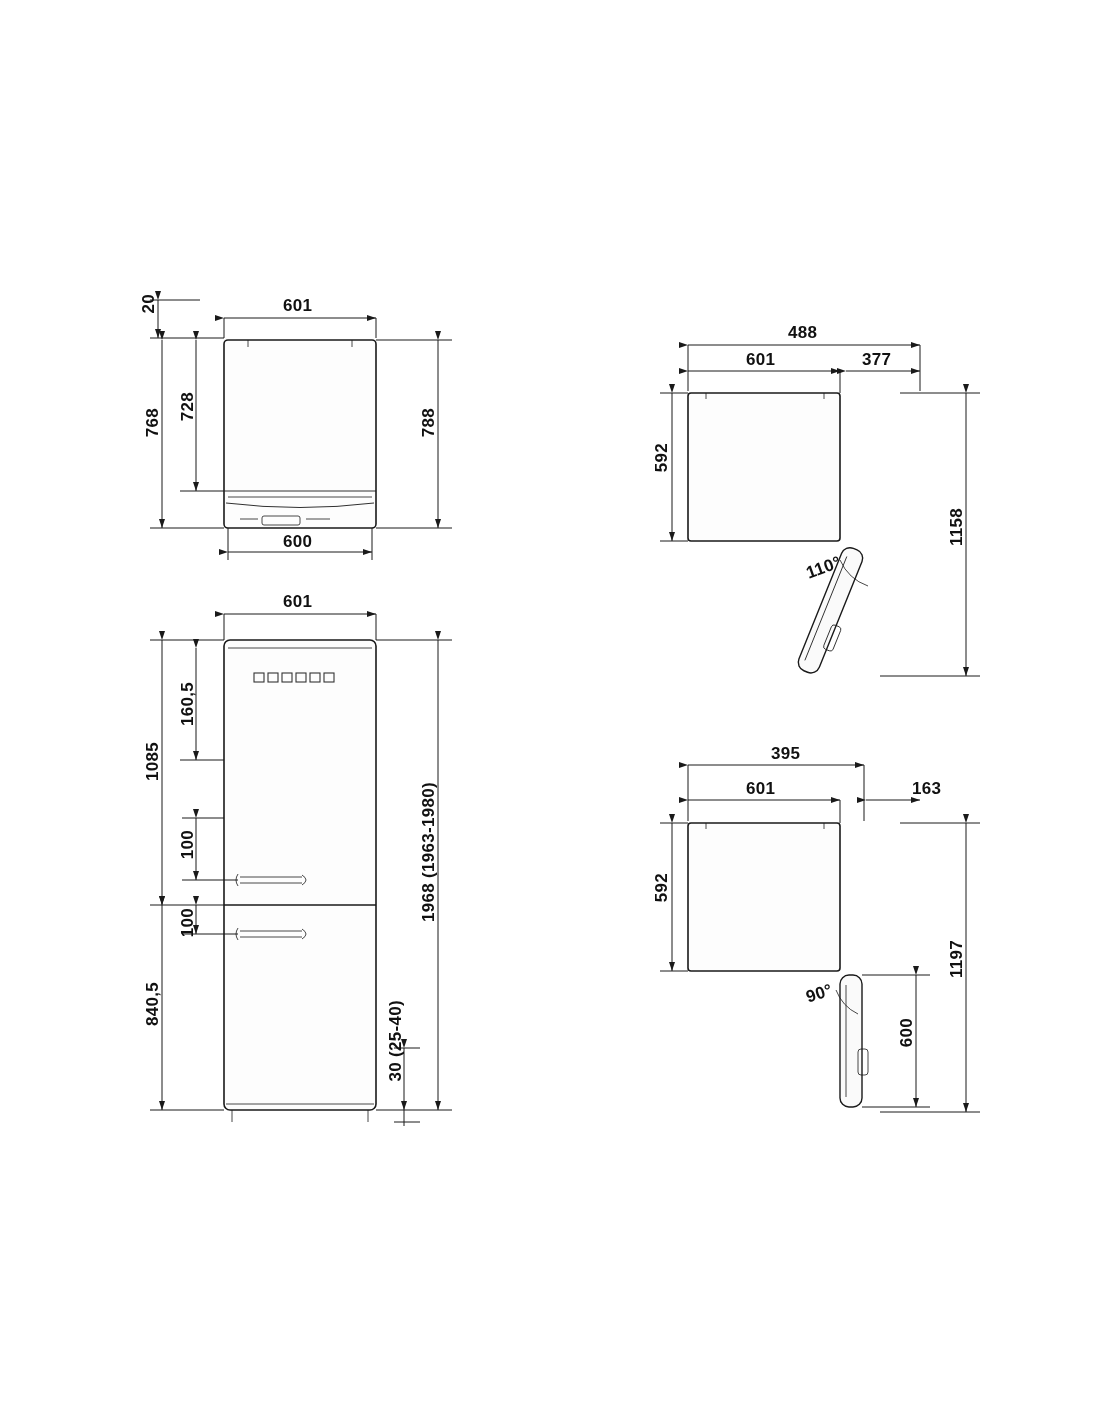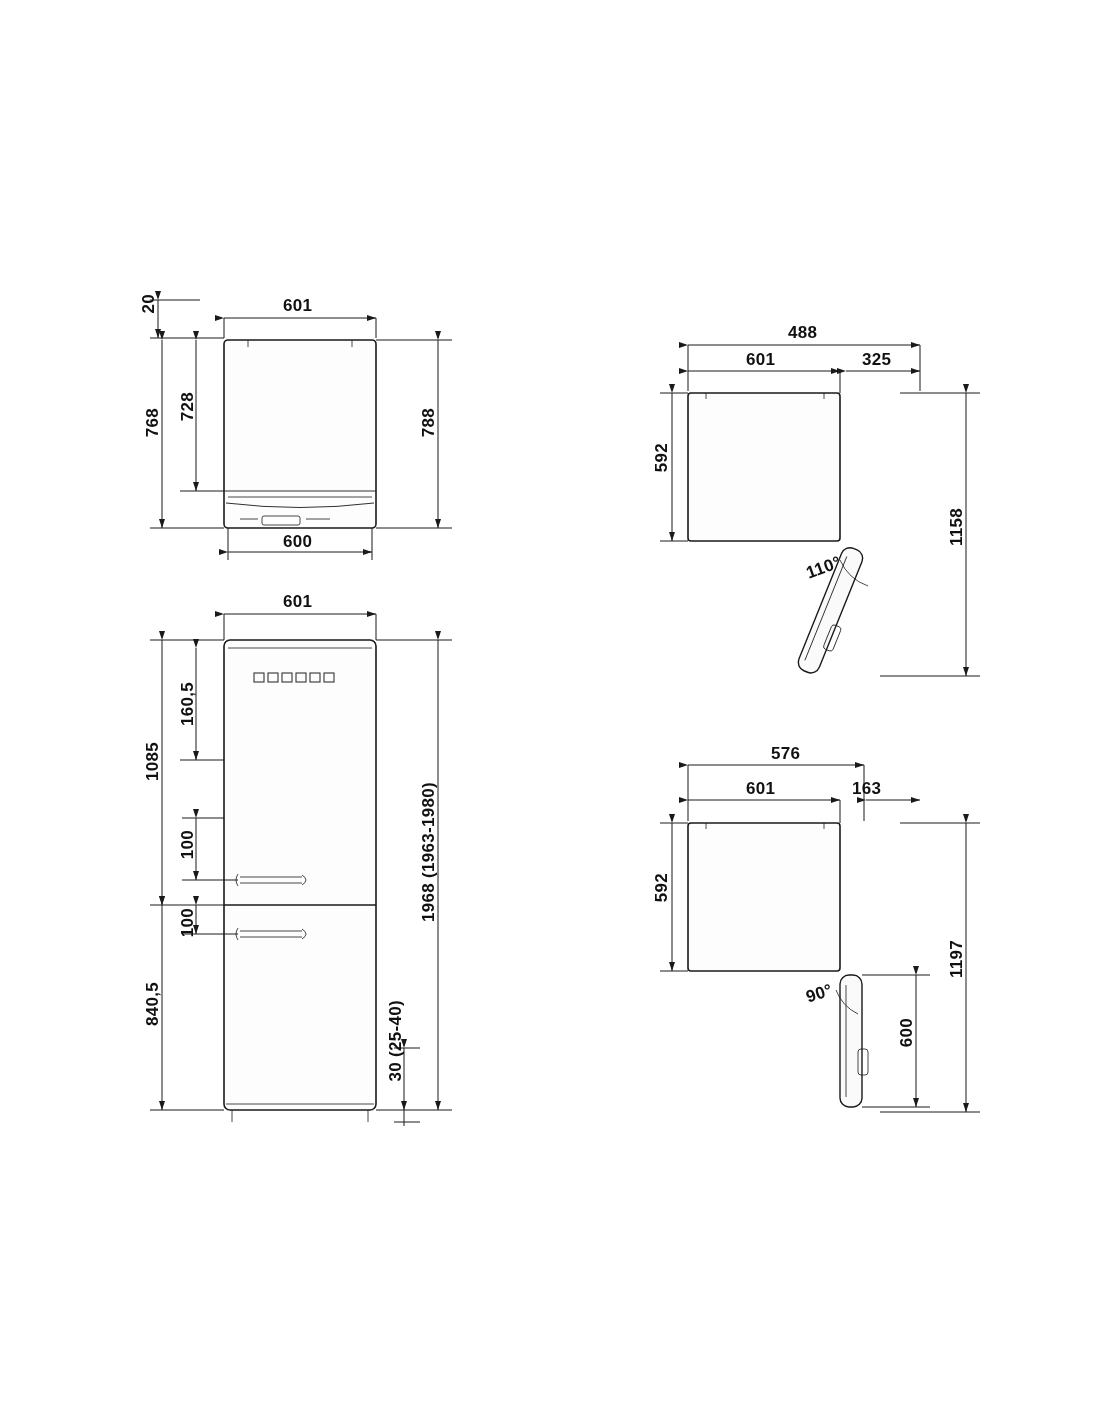--- a/index.html
+++ b/index.html
@@ -198,26 +198,26 @@
 <div class="dim rot" style="left:178px;top:682px;">160,5</div>
 <div class="dim rot" style="left:143px;top:742px;">1085</div>
 <div class="dim rot" style="left:178px;top:830px;">100</div>
 <div class="dim rot" style="left:178px;top:908px;">100</div>
 <div class="dim rot" style="left:143px;top:982px;">840,5</div>
 <div class="dim rot" style="left:419px;top:782px;">1968 (1963-1980)</div>
 <div class="dim rot" style="left:386px;top:1000px;">30 (25-40)</div>
 
 <div class="dim" style="left:788px;top:323px;">488</div>
 <div class="dim" style="left:746px;top:350px;">601</div>
-<div class="dim" style="left:862px;top:350px;">325</div>
+<div class="dim" style="left:862px;top:350px;">377</div>
 <div class="dim rot" style="left:652px;top:443px;">592</div>
 <div class="dim rot" style="left:947px;top:508px;">1158</div>
 <div class="dim" style="left:806px;top:558px;transform:rotate(-20deg);">110°</div>
 
-<div class="dim" style="left:771px;top:744px;">576</div>
+<div class="dim" style="left:771px;top:744px;">395</div>
 <div class="dim" style="left:746px;top:779px;">601</div>
-<div class="dim" style="left:852px;top:779px;">163</div>
+<div class="dim" style="left:912px;top:779px;">163</div>
 <div class="dim rot" style="left:652px;top:873px;">592</div>
 <div class="dim rot" style="left:947px;top:940px;">1197</div>
 <div class="dim rot" style="left:897px;top:1018px;">600</div>
 <div class="dim" style="left:806px;top:984px;transform:rotate(-18deg);">90°</div>
 
 </div>
 
 </body></html>

